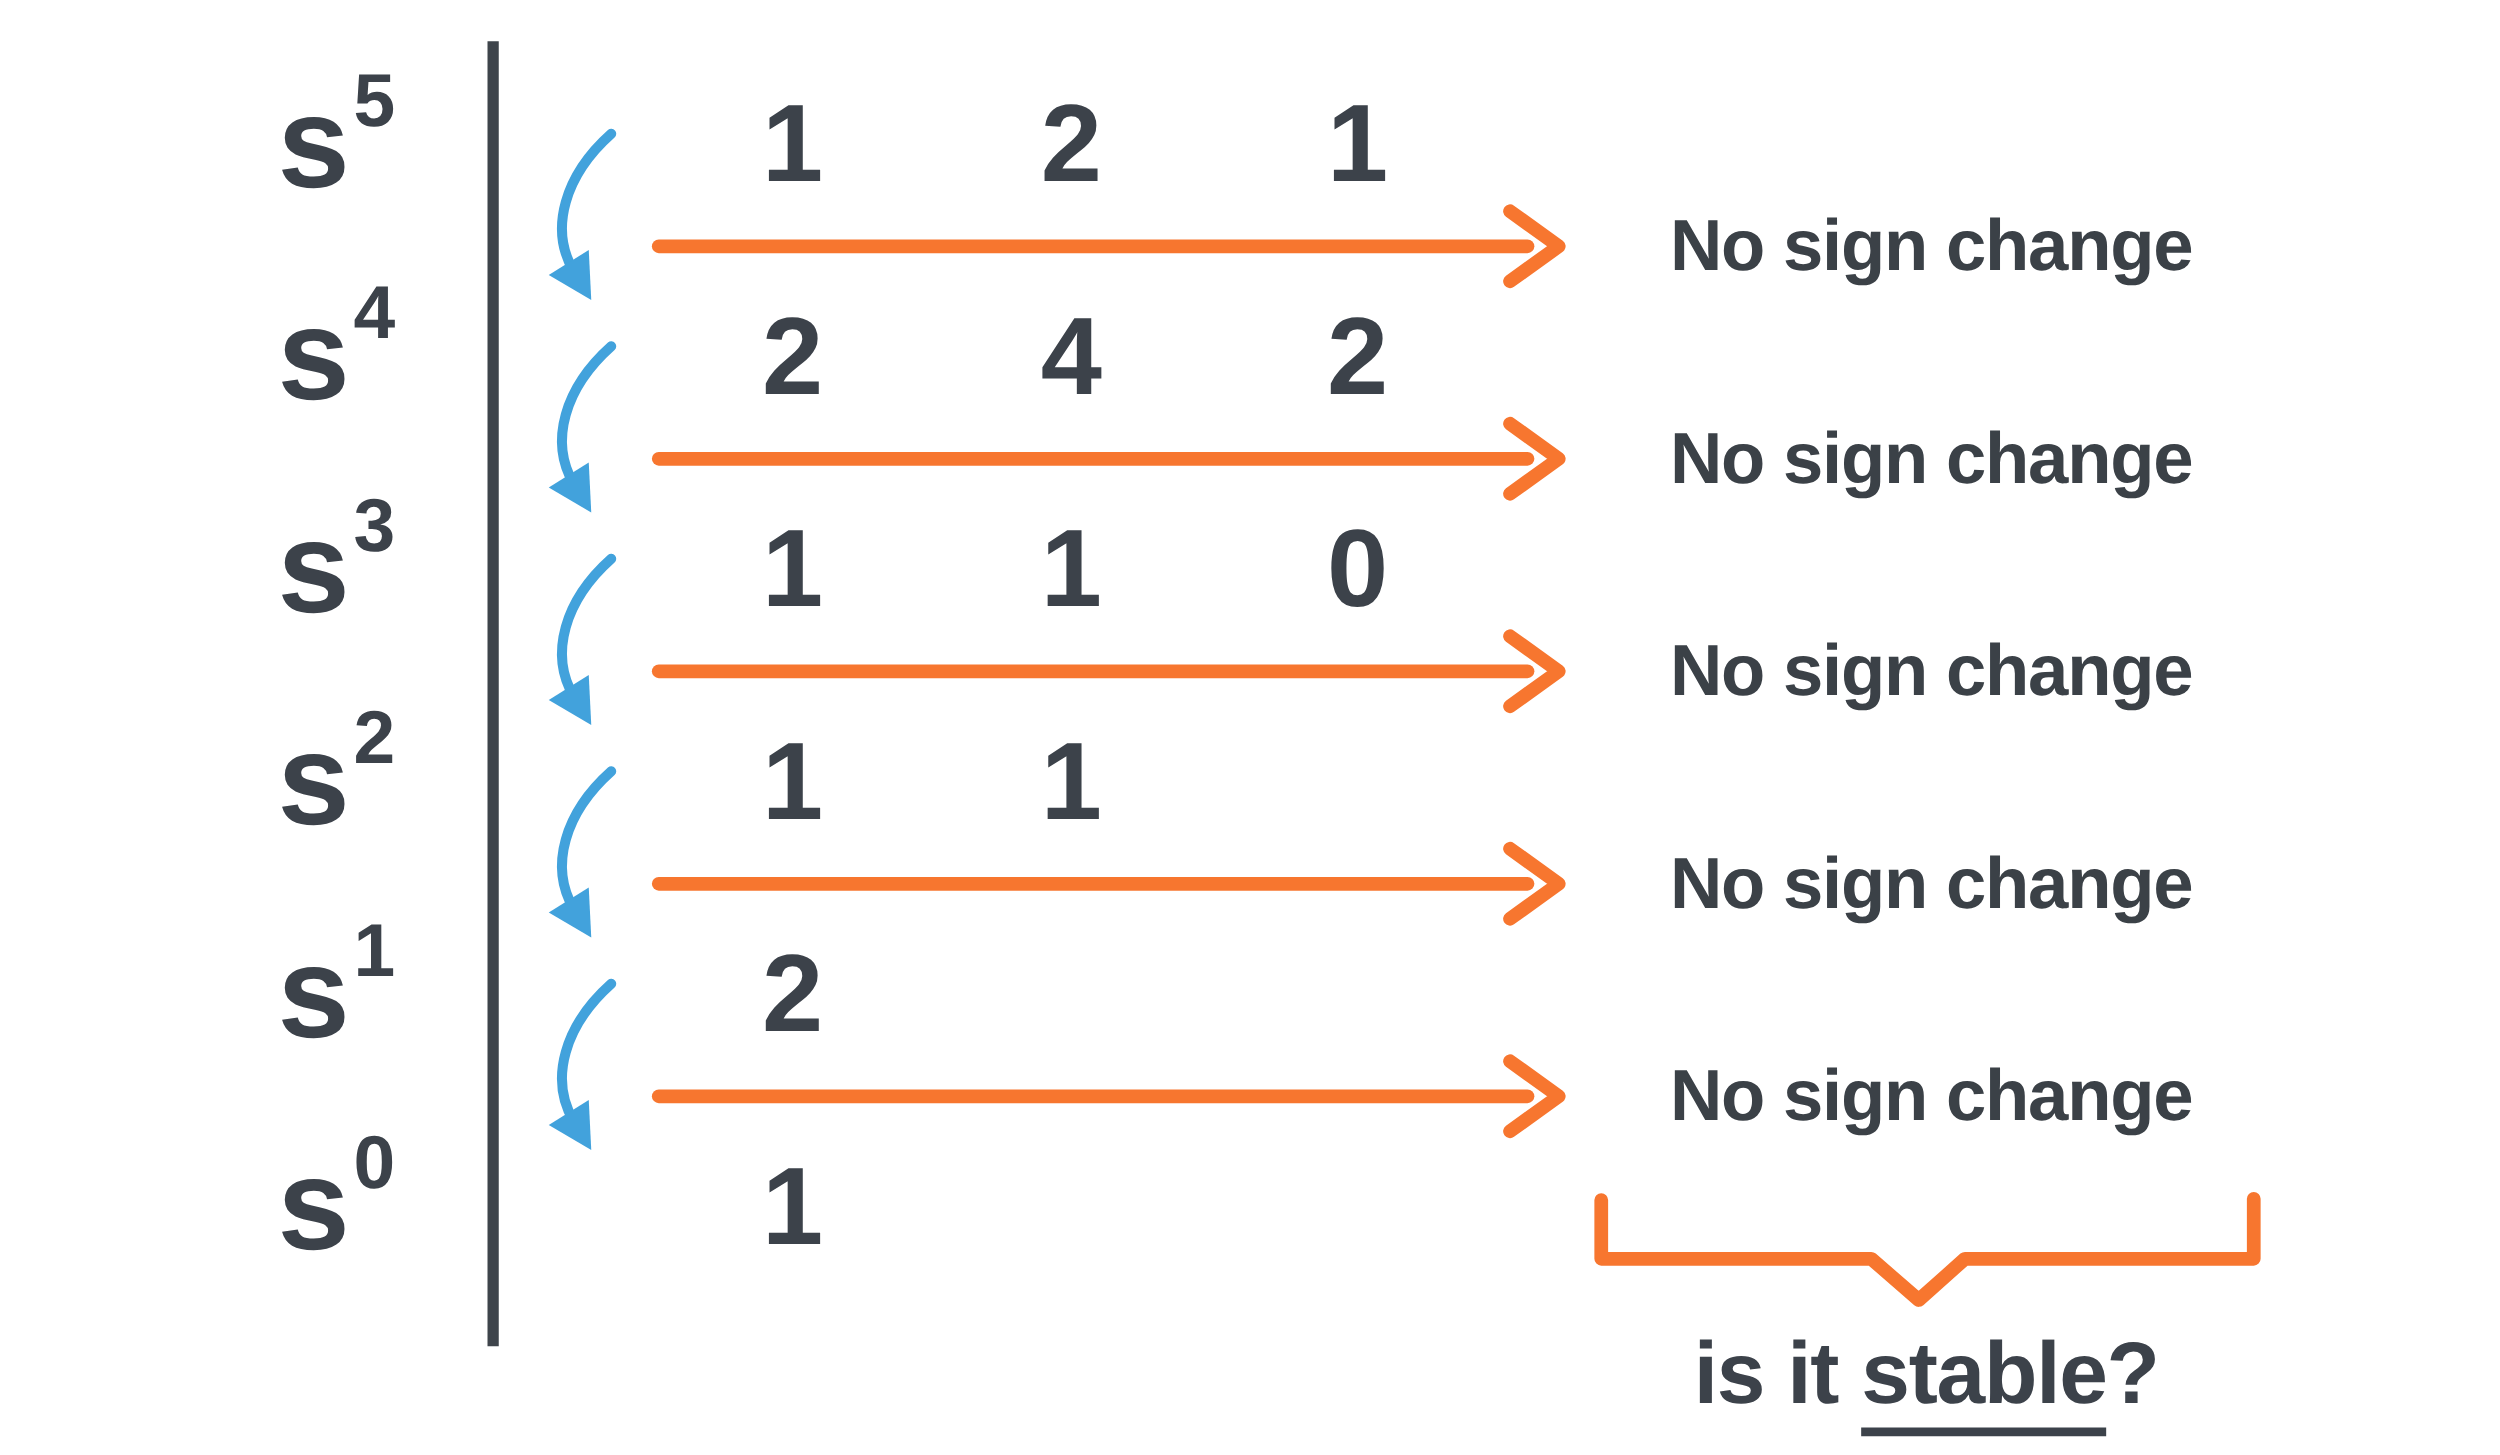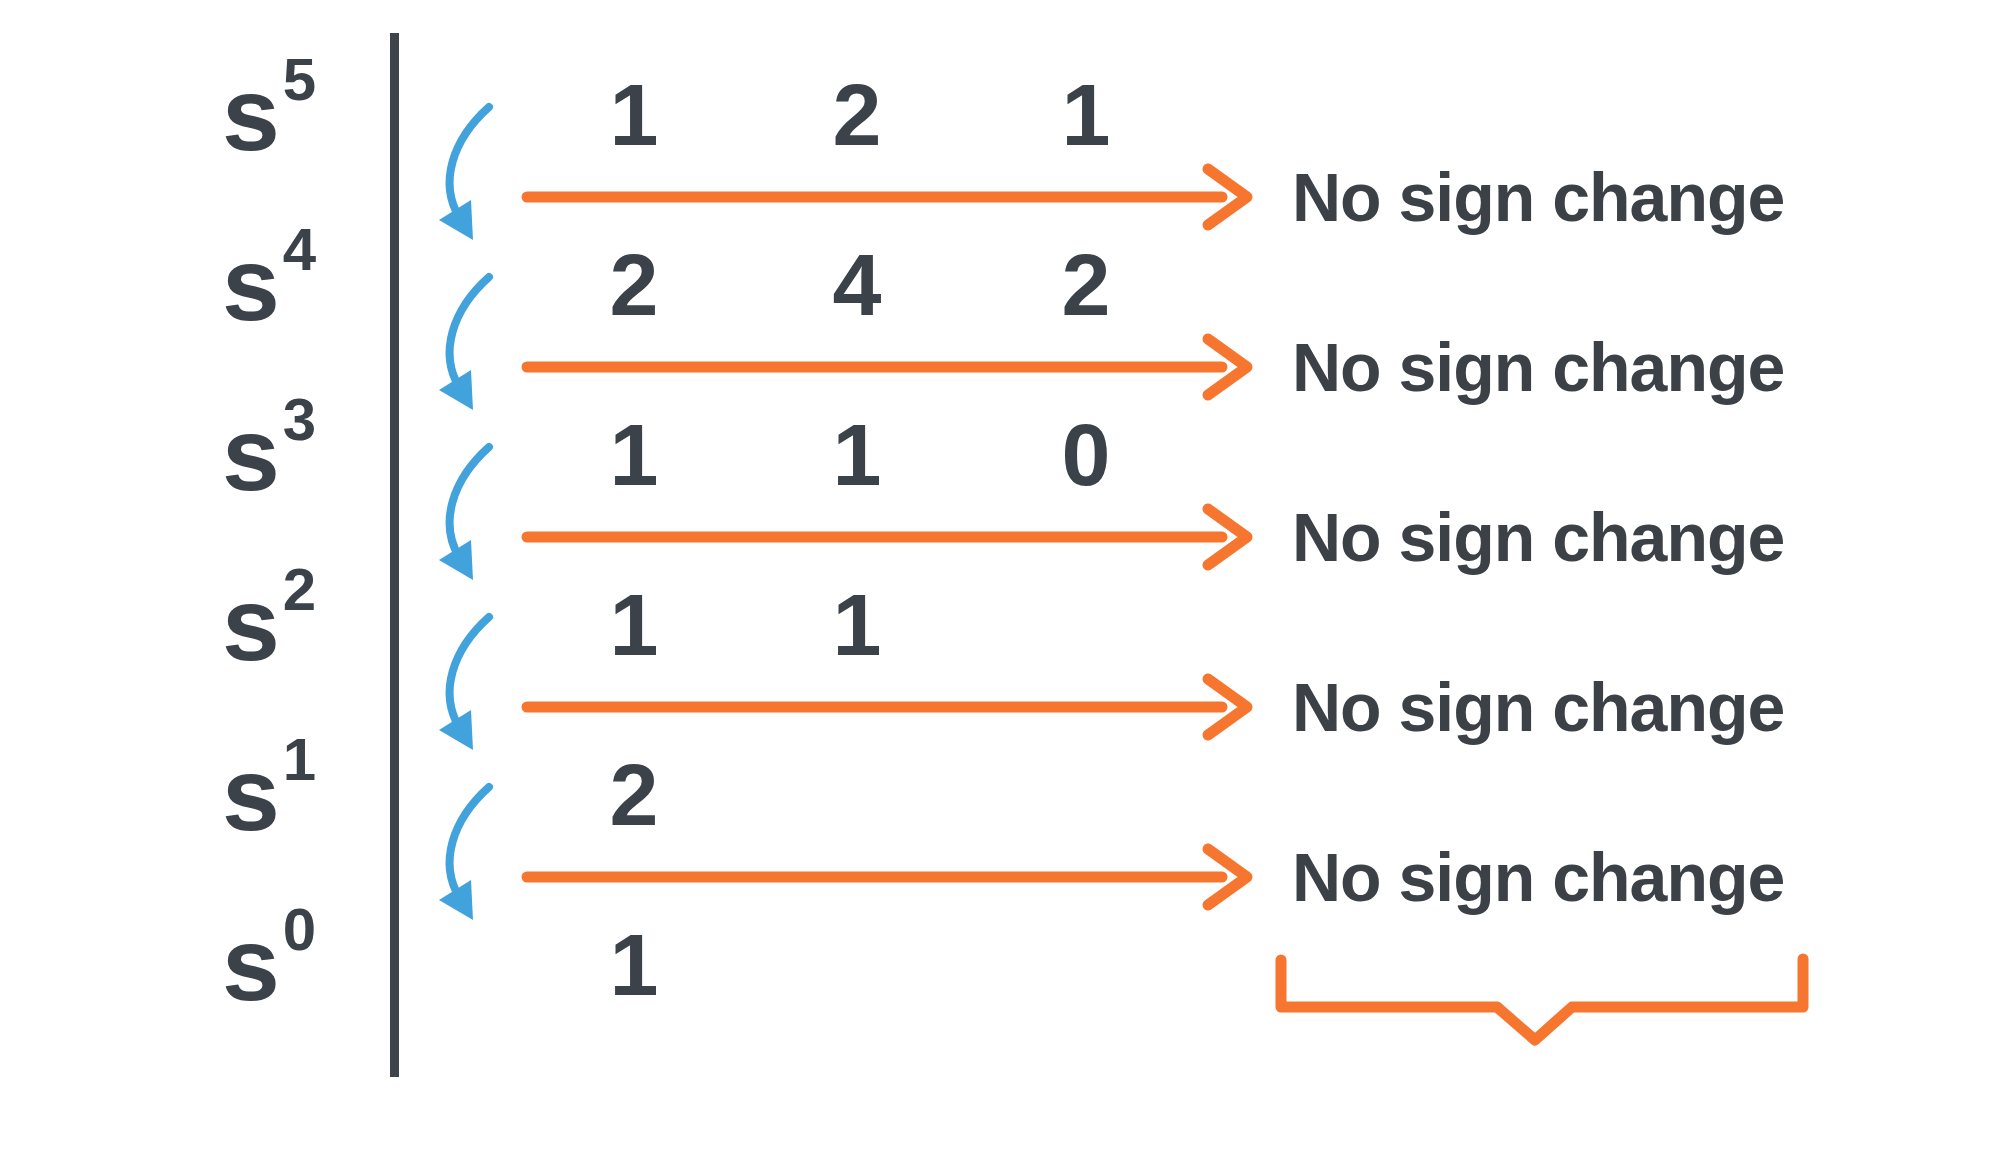--- a/index.html
+++ b/index.html
@@ -38,24 +38,24 @@
     font-weight: bold;
     line-height: 1;
   }
   .svg-overlay {
     position: absolute;
     left: 0; top: 0;
     width: 2000px; height: 1164px;
   }
   .sign-label {
     position: absolute;
-    left: 1292px;
+    left: 1336px;
     transform: translateY(-50%);
     color: #3b4147;
-    font-size: 68px;
+    font-size: 58px;
     font-weight: bold;
     letter-spacing: -1px;
     white-space: nowrap;
     line-height: 1;
   }
   .stability-question {
     position: absolute;
     left: 1541px;
     top: 1098px;
     transform: translate(-50%, -50%);
@@ -148,14 +148,17 @@
 
     <path d="M 1281 960 L 1281 1007 L 1497 1007 L 1535 1040 L 1572 1007 L 1803 1007 L 1803 959" fill="none" stroke="#f7762f" stroke-width="11" stroke-linecap="round" stroke-linejoin="round"></path>
   </svg>
 
   <div class="sign-label" style="top:197px">No sign change</div>
   <div class="sign-label" style="top:367px">No sign change</div>
   <div class="sign-label" style="top:537px">No sign change</div>
   <div class="sign-label" style="top:707px">No sign change</div>
   <div class="sign-label" style="top:877px">No sign change</div>
 
+  <div class="stability-question">
+    <span>is it </span><span class="underlined">stable</span><span>?</span>
+  </div>
 
 </div>
 
 </body></html>

